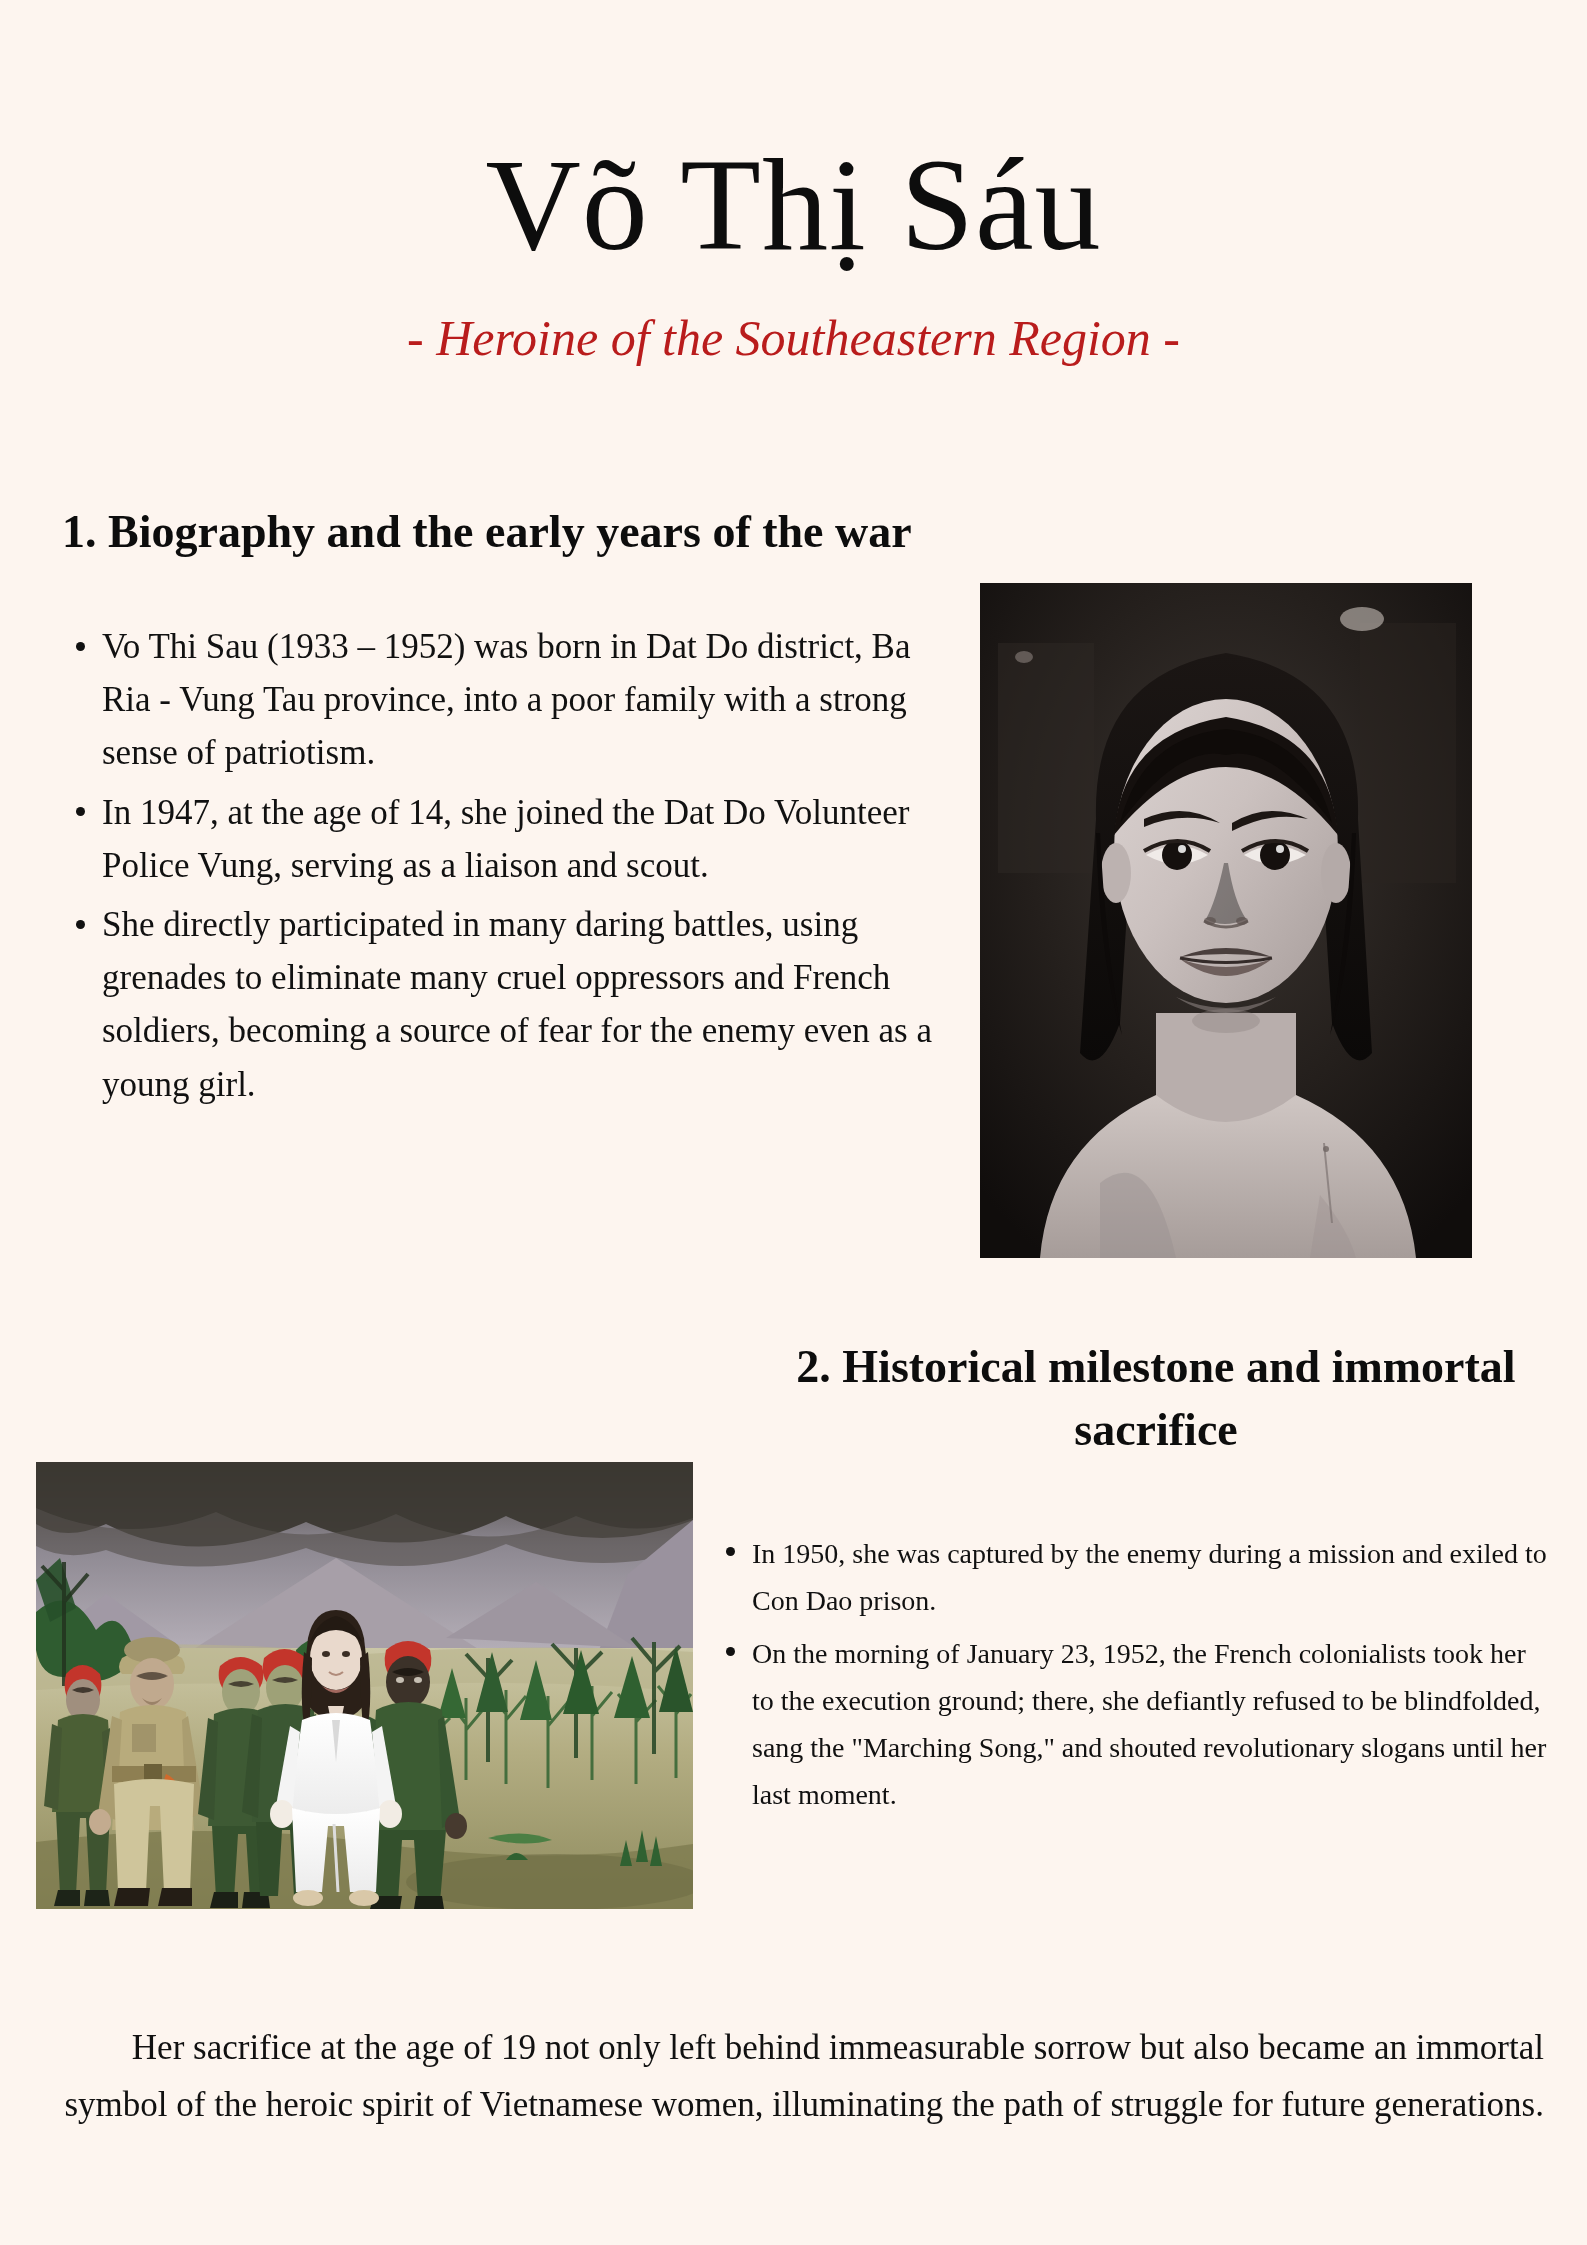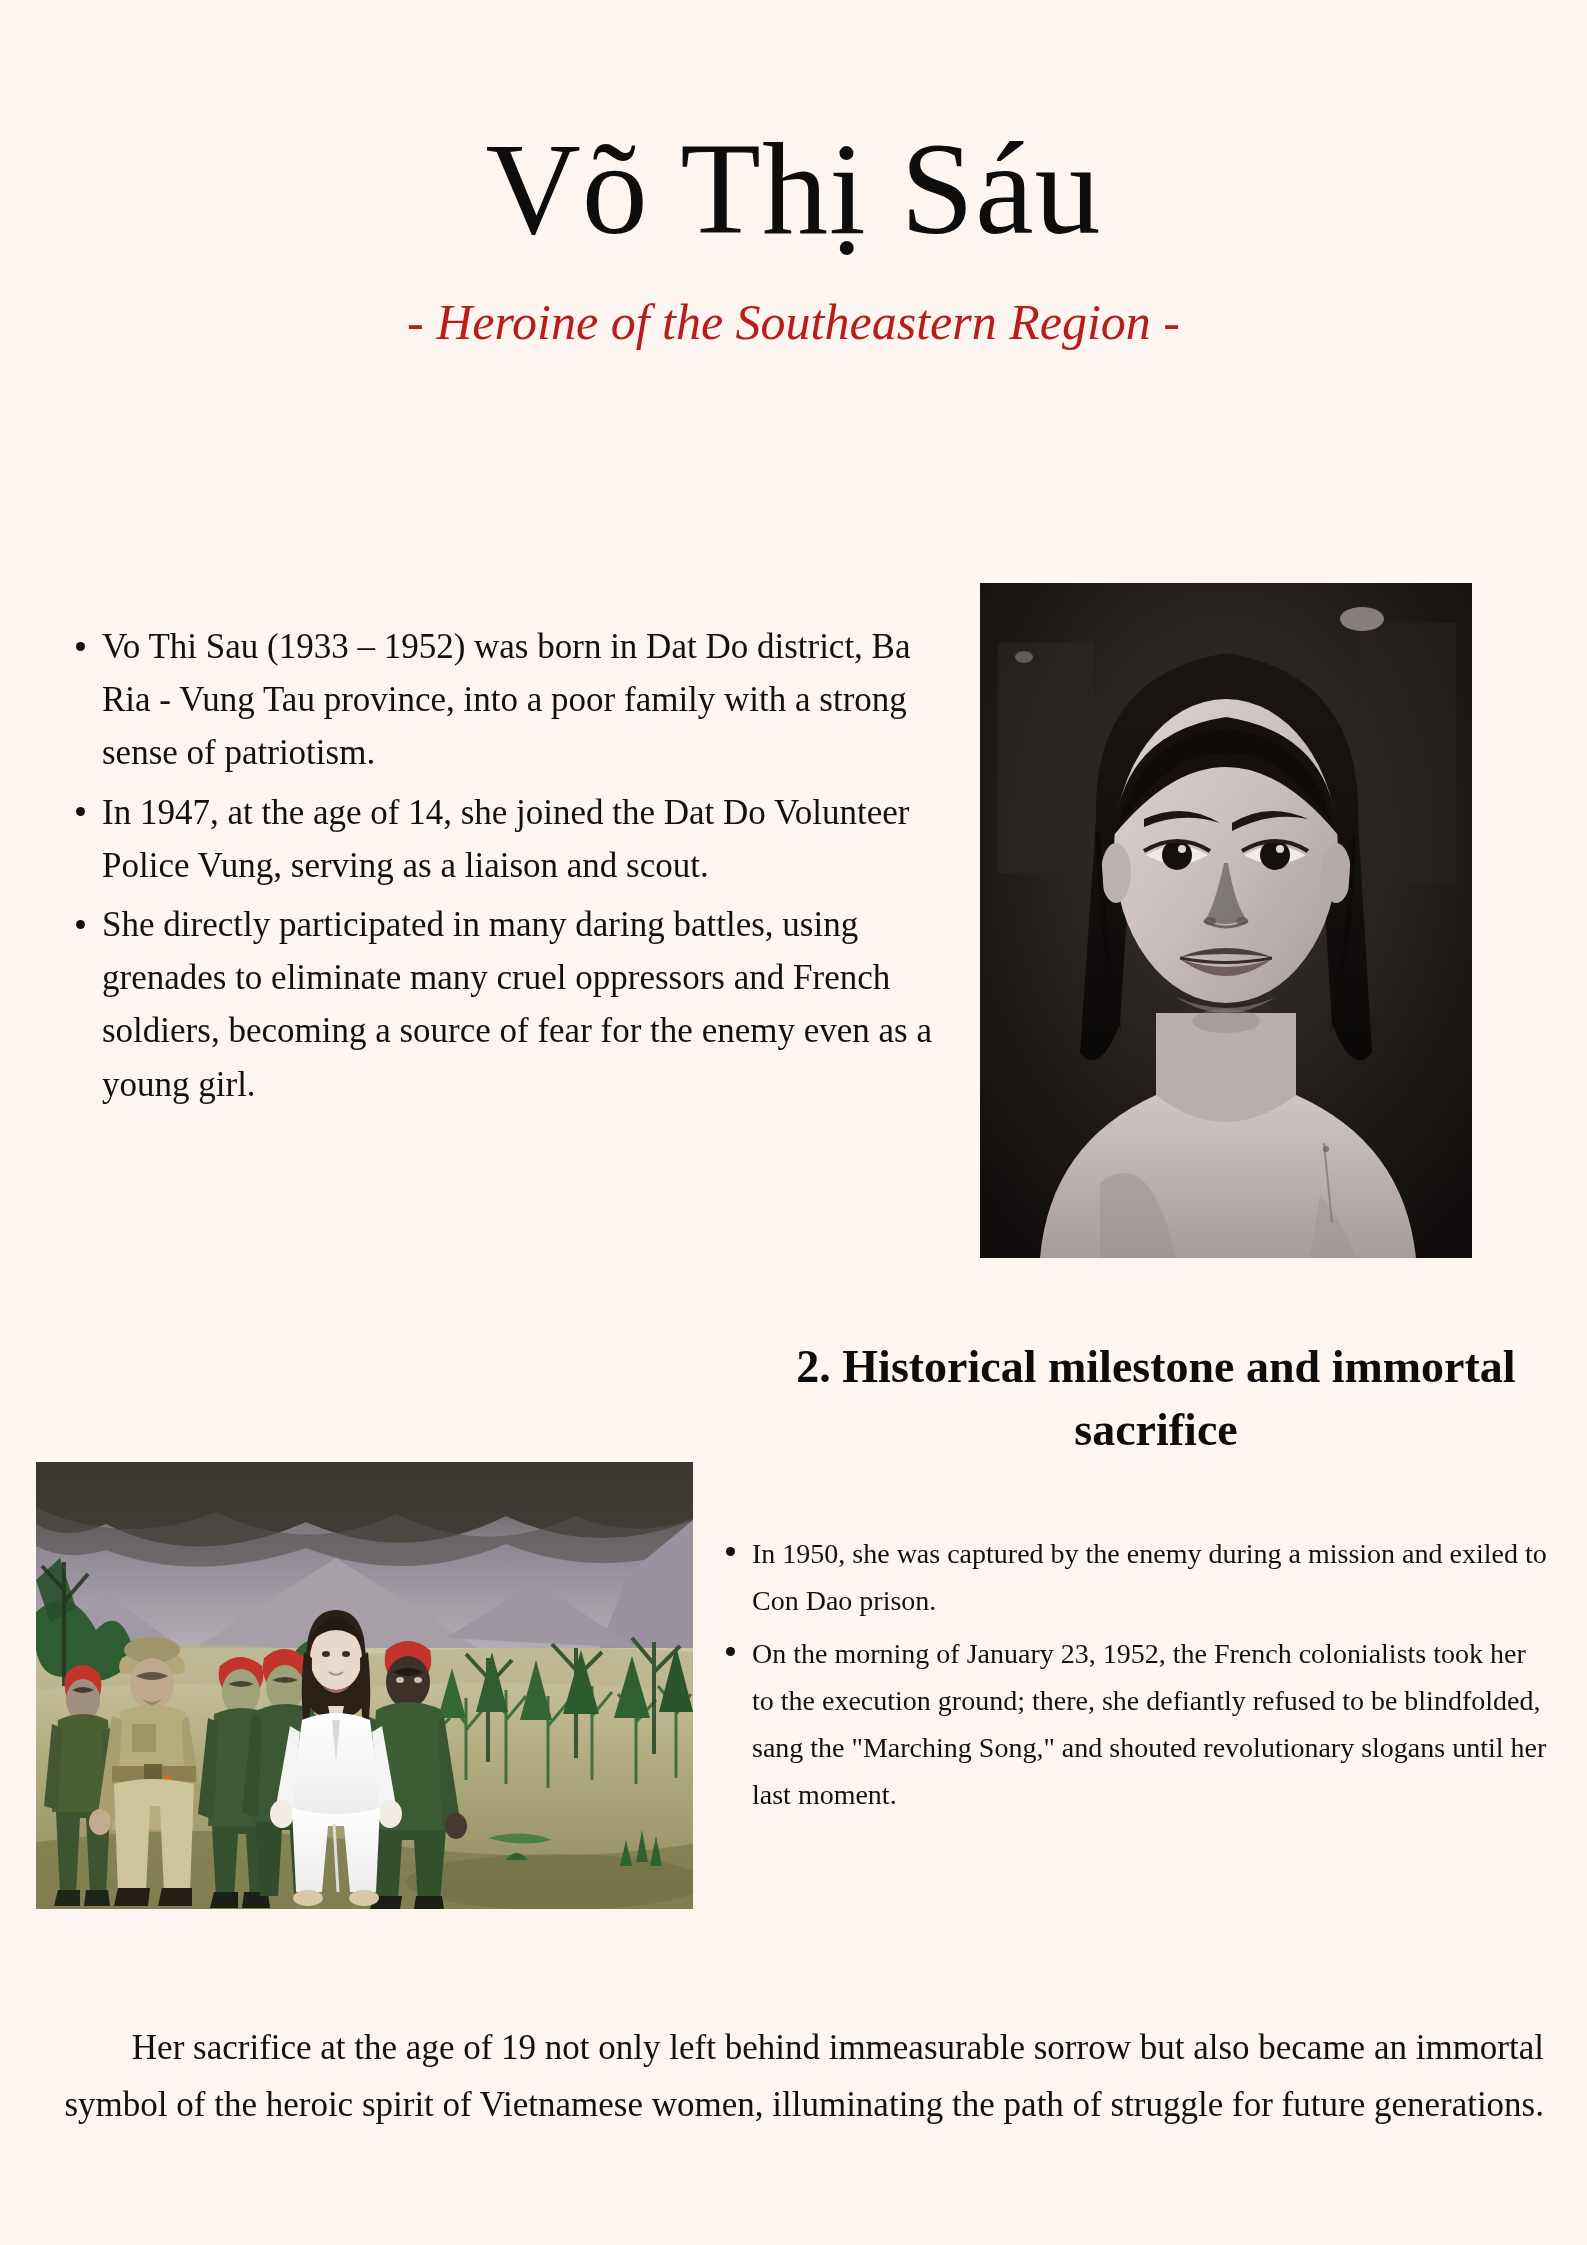--- a/index.html
+++ b/index.html
@@ -26,21 +26,21 @@
   .title-block {
     padding-top: 120px;
     text-align: center;
   }
   .main-title {
     font-family: "Liberation Serif", serif;
     font-size: 132px;
     line-height: 1.05;
     font-weight: 400;
     letter-spacing: 1px;
-    margin: 0;
+    margin: 16px;
     color: #0d0d0d;
   }
   .subtitle {
     font-family: "Liberation Serif", serif;
     font-size: 50px;
     font-weight: 400;
     margin: 34px 0 0 0;
     color: #b91c1c;
     font-style: italic;
   }
@@ -147,20 +147,21 @@
 </head>
 <body style="background: rgb(253, 245, 239); color: rgb(17, 17, 17);">
 
 <div class="poster">
 
   <div class="title-block">
     <h1 class="main-title">Võ Thị Sáu</h1>
     <p class="subtitle">- Heroine of the Southeastern Region -</p>
   </div>
 
+  <h2 class="section-one-heading">1. Biography and the early years of the war</h2>
 
   <div class="section-one-body">
     <ul class="bullets">
       <li>Vo Thi Sau (1933 – 1952) was born in Dat Do district, Ba Ria - Vung Tau province, into a poor family with a strong sense of patriotism.</li>
       <li>In 1947, at the age of 14, she joined the Dat Do Volunteer Police Vung, serving as a liaison and scout.</li>
       <li>She directly participated in many daring battles, using grenades to eliminate many cruel oppressors and French soldiers, becoming a source of fear for the enemy even as a young girl.</li>
     </ul>
   </div>
 
   <div class="portrait-frame">

